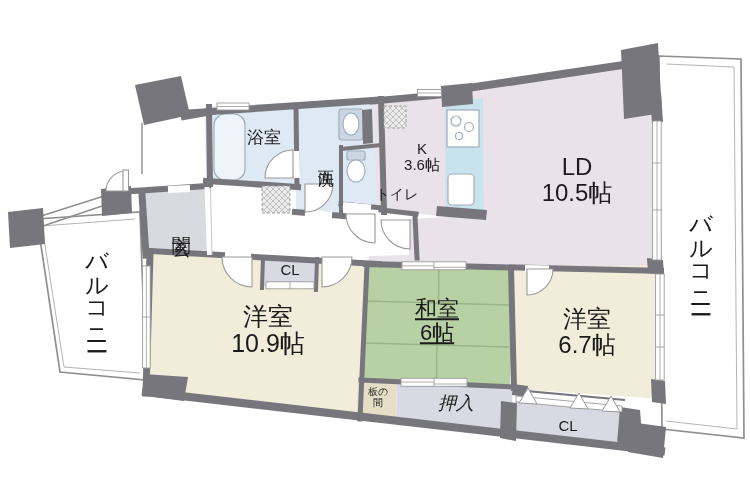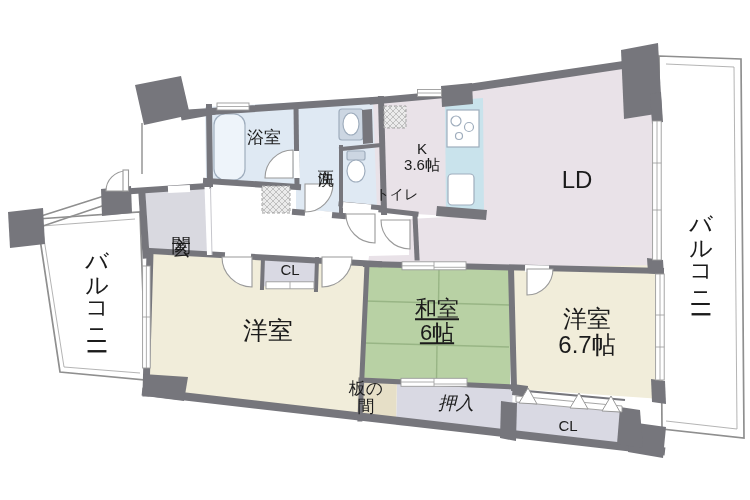--- a/index.html
+++ b/index.html
@@ -210,34 +210,36 @@
 <div class="lbl" style="left:264px;top:138px;font-size:17px;"><span>浴室</span></div>
 <div class="lbl vert" style="left:326px;top:158px;font-size:16px;"><span>洗面</span></div>
 <div class="lbl" style="left:370px;top:195px;font-size:14px;margin-left:27px;"><span>トイレ</span></div>
 <div class="lbl vert" style="left:181px;top:222px;font-size:19px;"><span>玄関</span></div>
 <div class="lbl" style="left:422px;top:157px;font-size:15px;">
       <span class="l">K</span>
       <span class="l">3.6帖</span>
     </div>
 <div class="lbl" style="left:563px;top:180px;font-size:24px;margin-left:14px;">
       <span class="l">LD</span>
+      <span class="l">10.5帖</span>
     </div>
 <div class="lbl" style="left:268px;top:330px;font-size:25px;">
       <span class="l">洋室</span>
+      <span class="l">10.9帖</span>
     </div>
 <div class="lbl" style="left:437px;top:321px;font-size:22px;text-decoration:underline;">
       <span class="l">和室</span>
       <span class="l">6帖</span>
     </div>
 <div class="lbl" style="left:587px;top:332px;font-size:24px;">
       <span class="l">洋室</span>
       <span class="l">6.7帖</span>
     </div>
 <div class="lbl" style="left:456px;top:404px;font-size:18px;font-style:italic;"><span>押入</span></div>
-<div class="lbl" style="left:366px;top:398px;font-size:17px;text-align:center;">
+<div class="lbl" style="left:378px;top:398px;font-size:10px;text-align:center;">
       <span class="l">板の</span>
       <span class="l">間</span>
     </div>
 <div class="lbl" style="left:290px;top:270px;font-size:15px;"><span>CL</span></div>
 <div class="lbl" style="left:568px;top:426px;font-size:15px;"><span>CL</span></div>
 <div class="lbl vert" style="left:97px;top:288px;font-size:23px;"><span>バルコニー</span></div>
 <div class="lbl vert" style="left:701px;top:251px;font-size:23px;"><span>バルコニー</span></div>
 </div>
 
 </body></html>

